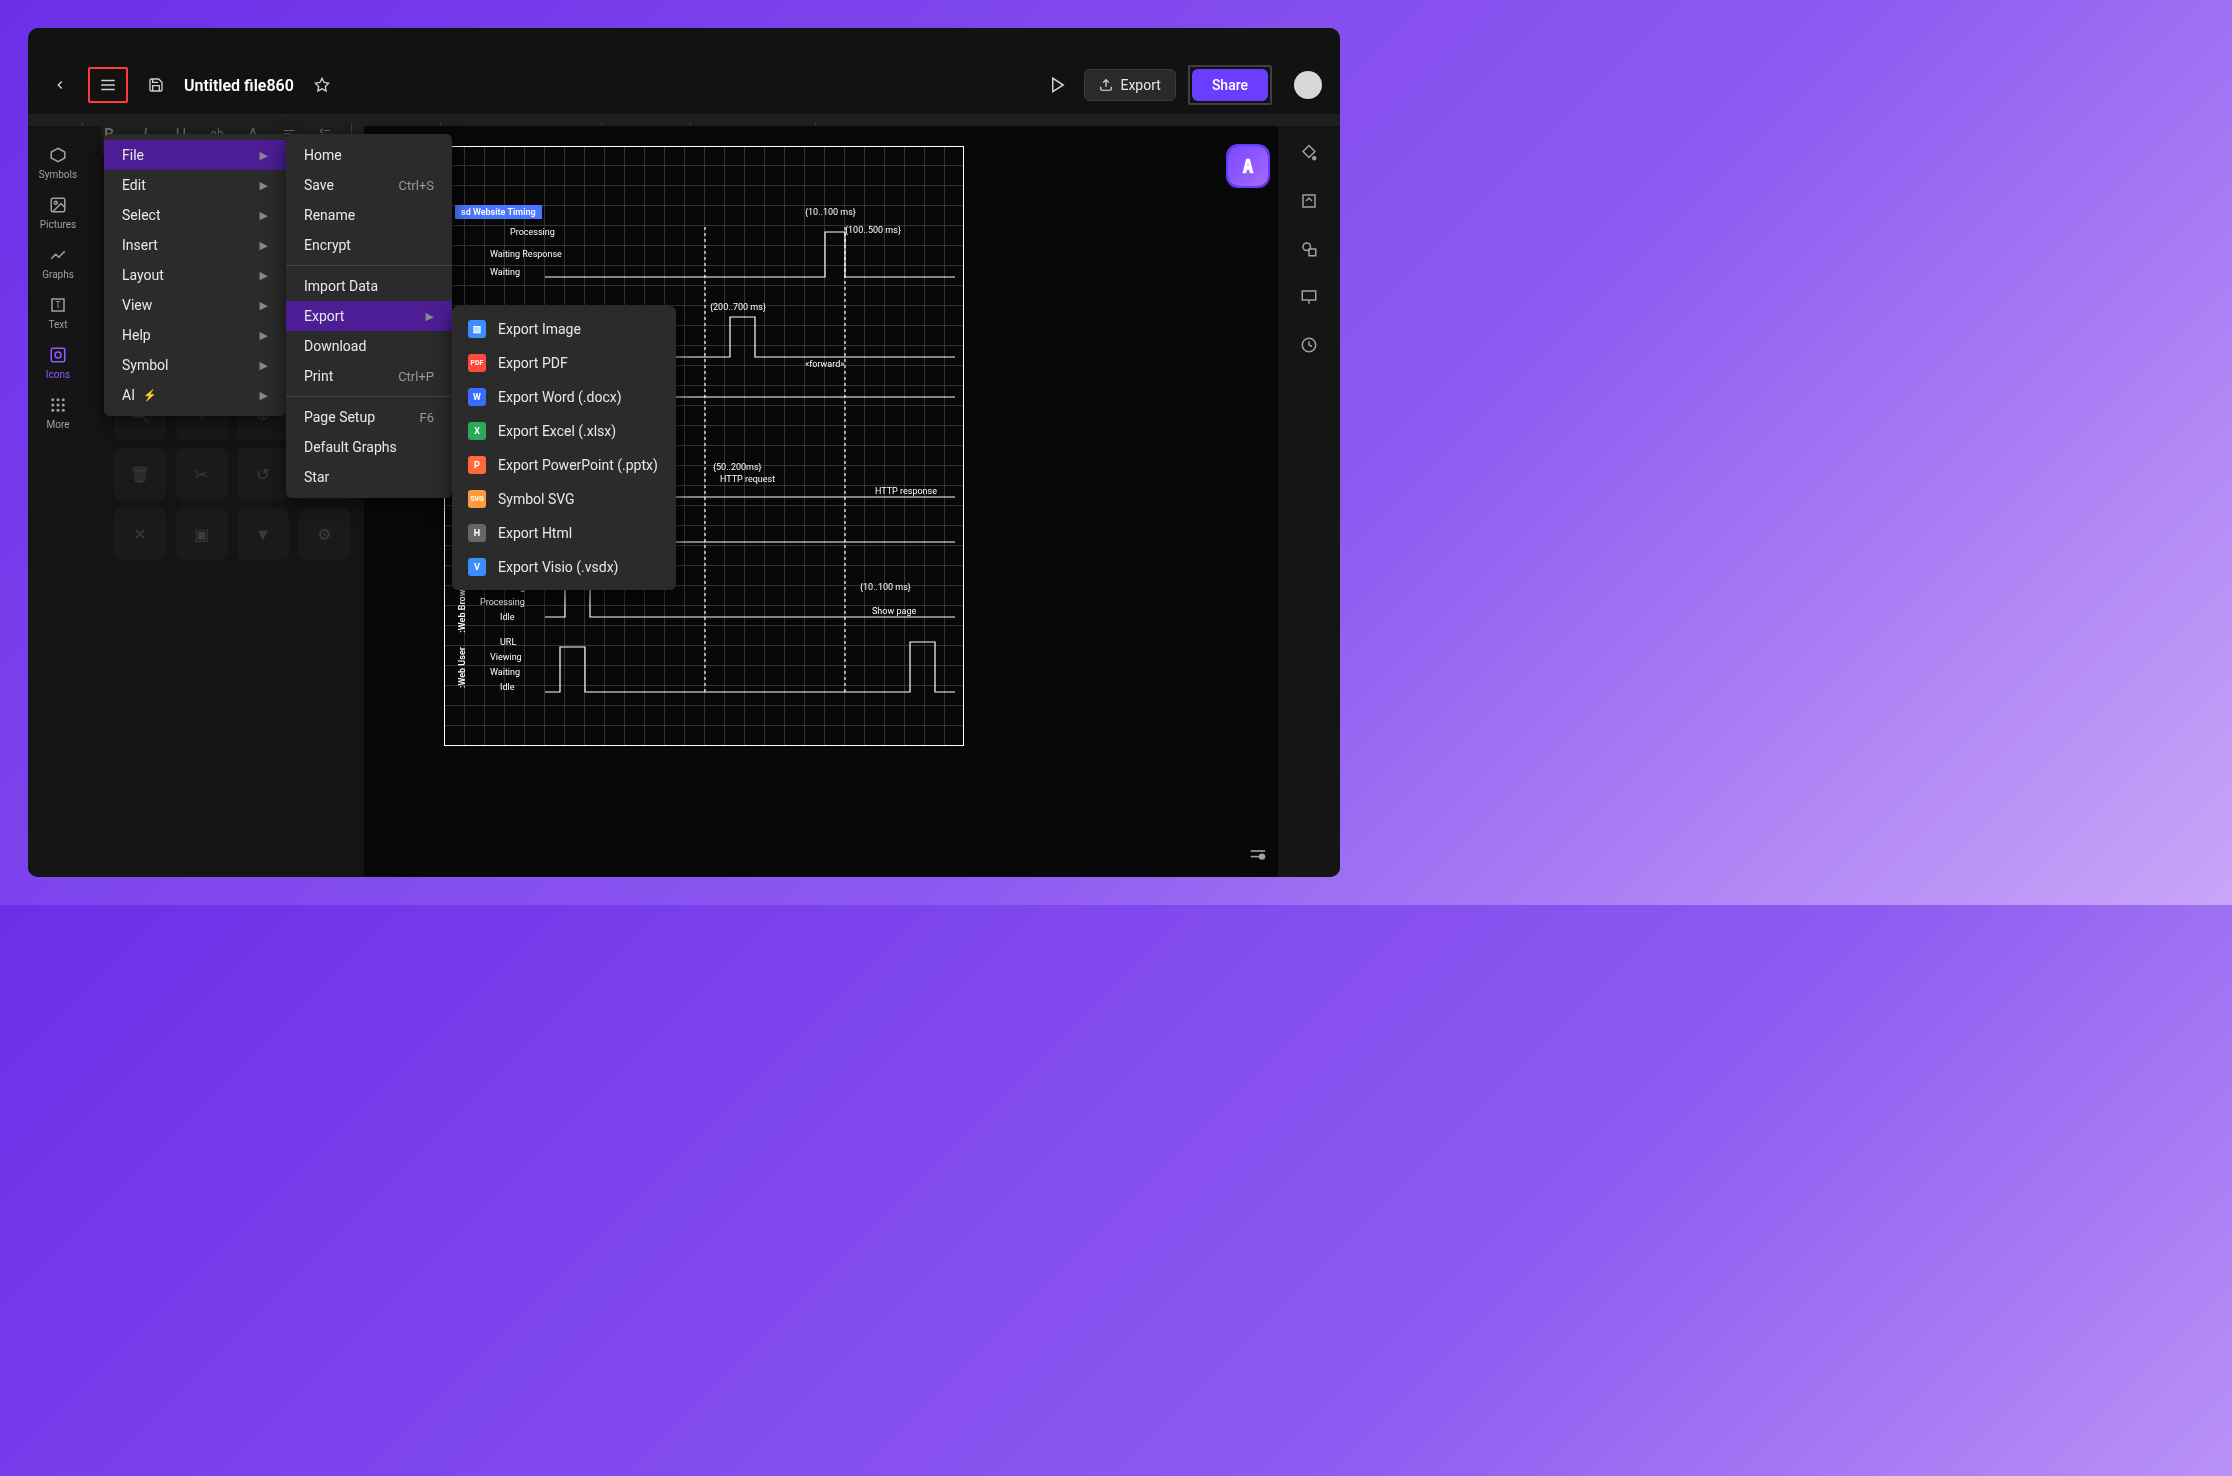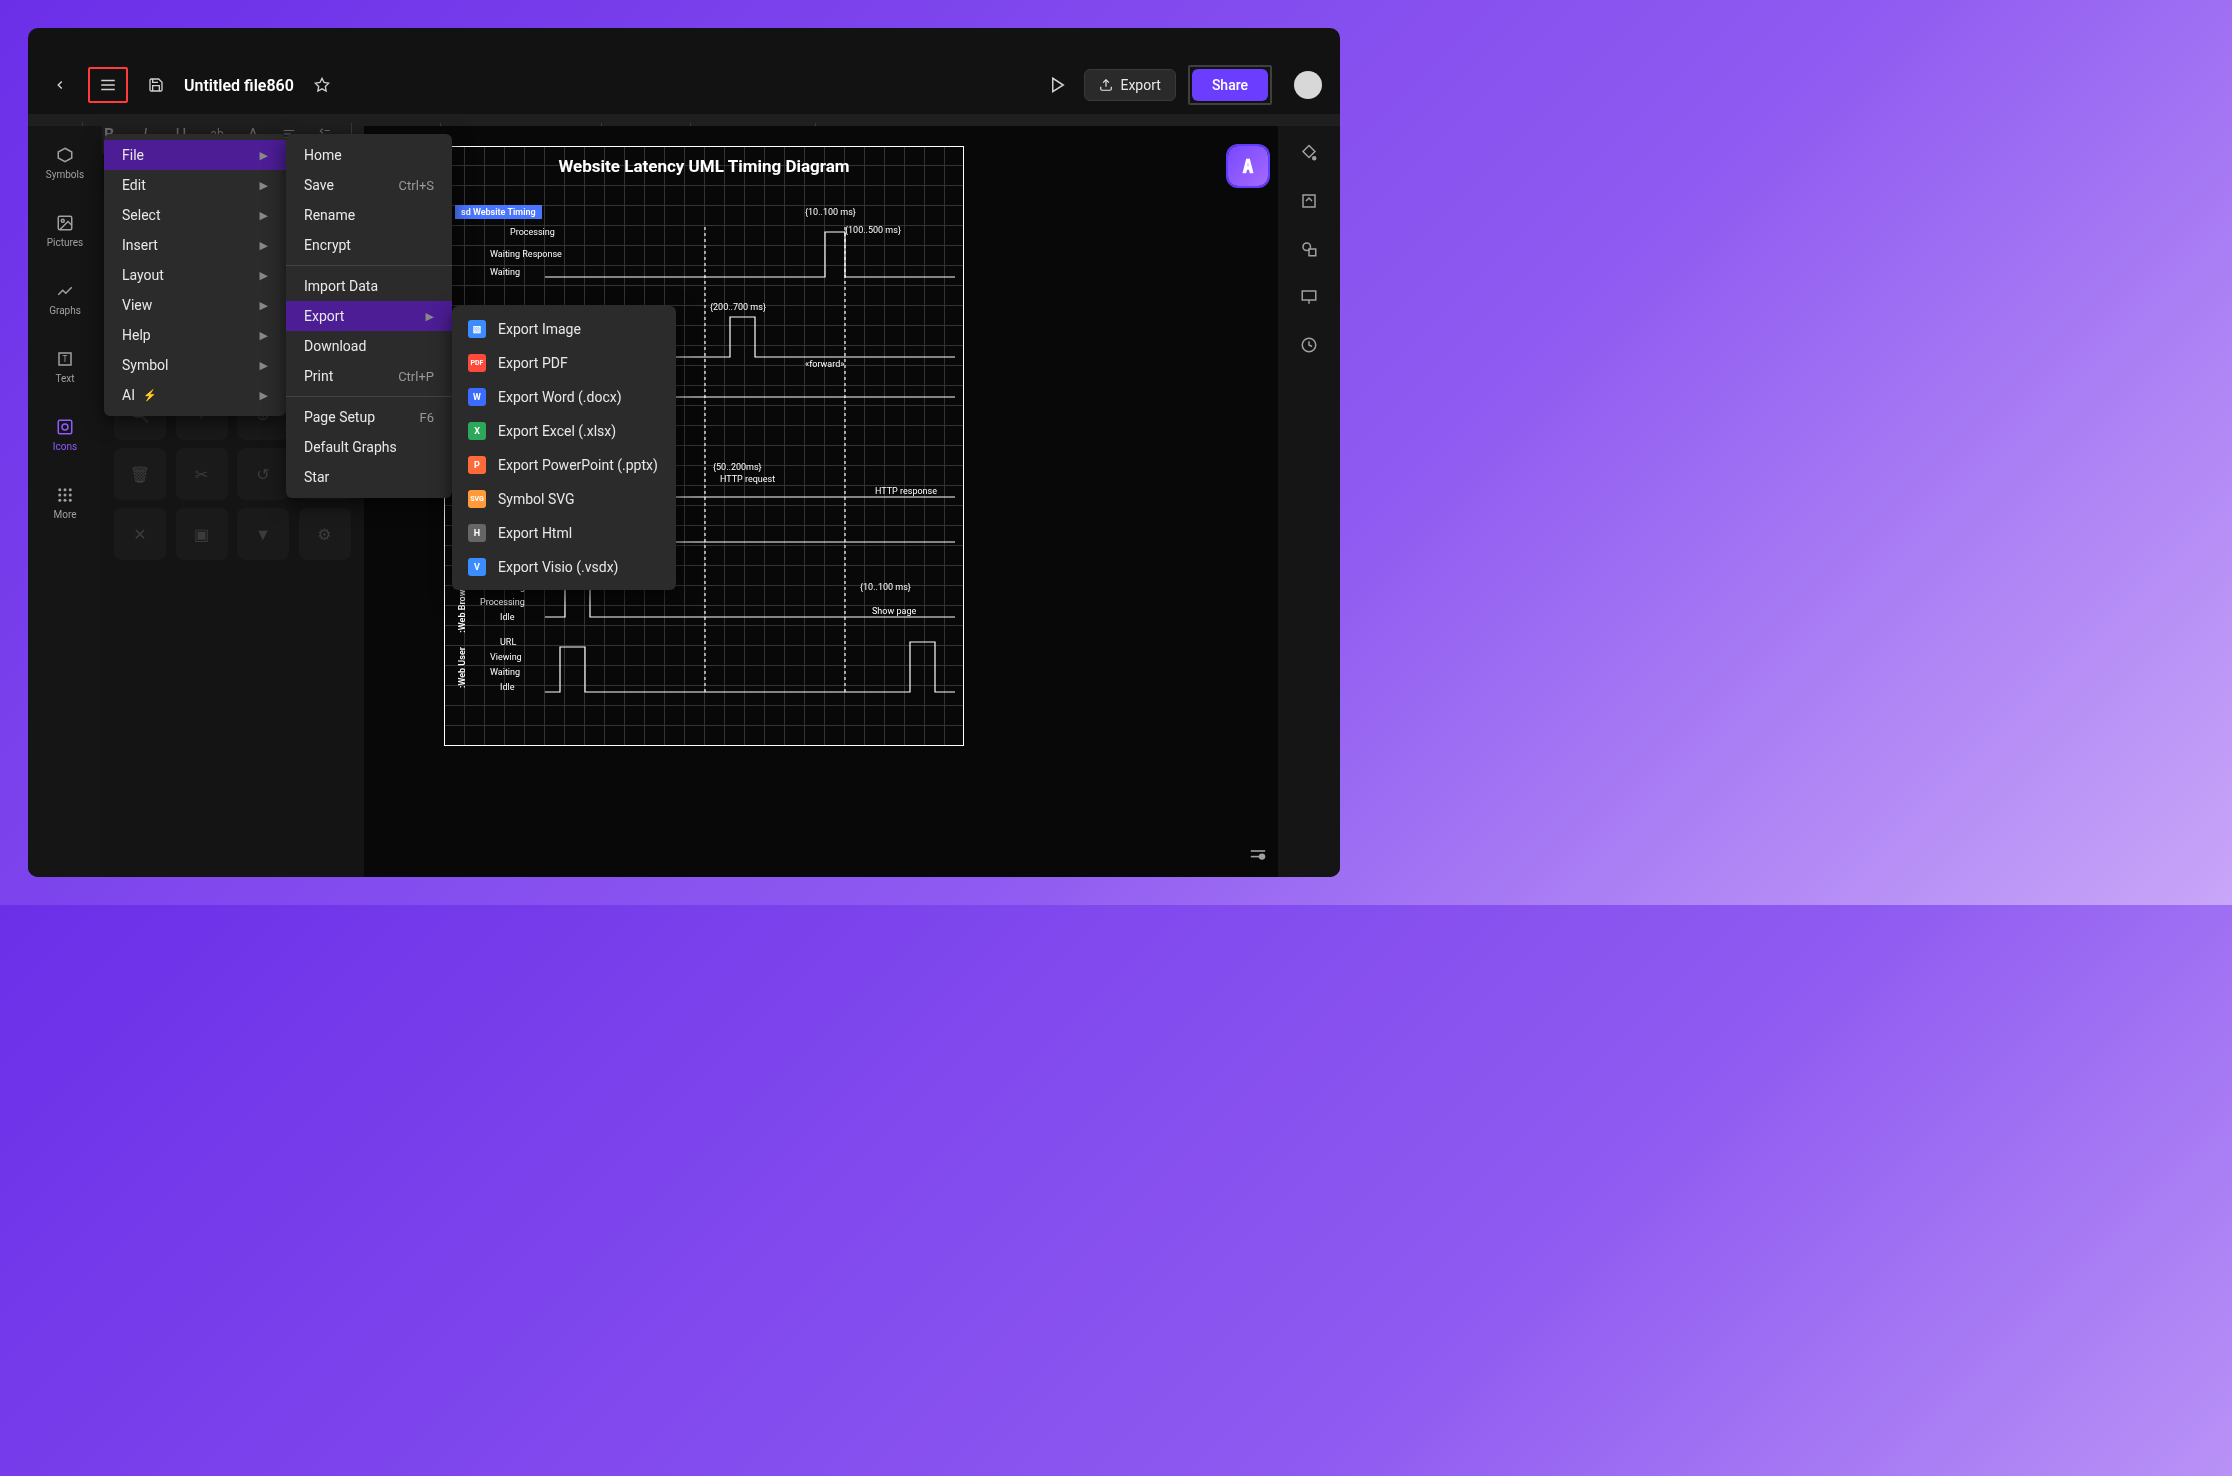--- a/index.html
+++ b/index.html
@@ -10,21 +10,21 @@
 .hamburger-box { border: 2px solid #ff3b3b; padding: 2px 4px; border-radius: 2px; }
 .title { font-size: 16px; font-weight: 600; color: #fff; }
 .top-right { margin-left: auto; display: flex; align-items: center; gap: 12px; }
 .export-btn { background: #2a2a2a; border: 1px solid #3a3a3a; color: #e8e8e8; padding: 7px 14px; border-radius: 6px; display: flex; align-items: center; gap: 7px; font-size: 14px; }
 .share-btn { background: #6b3eff; color: #fff; padding: 8px 20px; border-radius: 6px; font-size: 14px; font-weight: 500; }
 .share-box { border: 2px solid #404040; padding: 2px; border-radius: 2px; }
 .avatar { width: 28px; height: 28px; border-radius: 50%; background: #d8d8d8; margin-left: 10px; }
 .toolbar { height: 40px; background: #1f1f1f; display: flex; align-items: center; padding: 0 14px; gap: 8px; position: relative; }
 .tb-icon { width: 28px; height: 28px; display: flex; align-items: center; justify-content: center; color: #b0b0b0; }
 .tb-sep { width: 1px; height: 22px; background: #3a3a3a; margin: 0 4px; }
-.left-rail { position: absolute; left: 0; top: 98px; width: 74px; height: calc(100% - 98px); background: #151515; display: flex; flex-direction: column; align-items: center; padding-top: 12px; gap: 20px; }
+.left-rail { position: absolute; left: 0; top: 98px; width: 74px; height: calc(100% - 98px); background: #151515; display: flex; flex-direction: column; align-items: flex-start; padding-top: 12px; gap: 2px; }
 .rail-item { width: 60px; height: 48px; display: flex; flex-direction: column; align-items: center; justify-content: center; color: #a0a0a0; font-size: 10px; gap: 3px; cursor: pointer; border-radius: 4px; }
 .rail-item.active { color: #8f5aff; }
 .rail-icon { width: 22px; height: 22px; display: flex; align-items: center; justify-content: center; }
 .icons-panel { position: absolute; left: 74px; top: 168px; width: 262px; height: calc(100% - 168px); background: #1a1a1a; opacity: 0.35; }
 .igrid { display: grid; grid-template-columns: repeat(4, 1fr); gap: 8px; padding: 12px; }
 .icell { width: 52px; height: 52px; background: #2a2a2a; border-radius: 8px; display: flex; align-items: center; justify-content: center; color: #888; }
 .canvas-area { position: absolute; left: 336px; top: 98px; right: 62px; bottom: 0; background: #080808; }
 .diagram-box { position: absolute; left: 80px; top: 20px; width: 520px; height: 600px; border: 1.5px solid #fff; background-image: repeating-linear-gradient(0deg, transparent, transparent 19px, #333 19px, #333 20px), repeating-linear-gradient(90deg, transparent, transparent 19px, #333 19px, #333 20px); }
 .d-title { font-size: 17px; font-weight: 700; text-align: center; padding: 8px 60px; color: #fff; line-height: 1.3; }
 .d-text { position: absolute; font-size: 9px; color: #fff; white-space: nowrap; }
@@ -298,21 +298,20 @@
         <div class="icell">⊘</div>
       <div class="icell">✕</div>
         <div class="icell">▣</div>
         <div class="icell">▼</div>
         <div class="icell">⚙</div>
     </div>
   </div>
 
   <div class="canvas-area">
     <div class="diagram-box">
-      <div class="d-title">Website Latency UML Timing Diagram</div>
       <div class="sd-tag">sd Website Timing</div>
 
       <div class="d-text d-label-v" style="left:12px; top:500px">:Web User</div>
       <div class="d-text d-label-v" style="left:12px; top:430px">:Web Browser</div>
 
       <div class="d-text" style="left:55px; top:490px">URL</div>
       <div class="d-text" style="left:45px; top:505px">Viewing</div>
       <div class="d-text" style="left:45px; top:520px">Waiting</div>
       <div class="d-text" style="left:55px; top:535px">Idle</div>
       <div class="d-text" style="left:75px; top:413px; text-align:right; width:40px">resolve URL</div>

